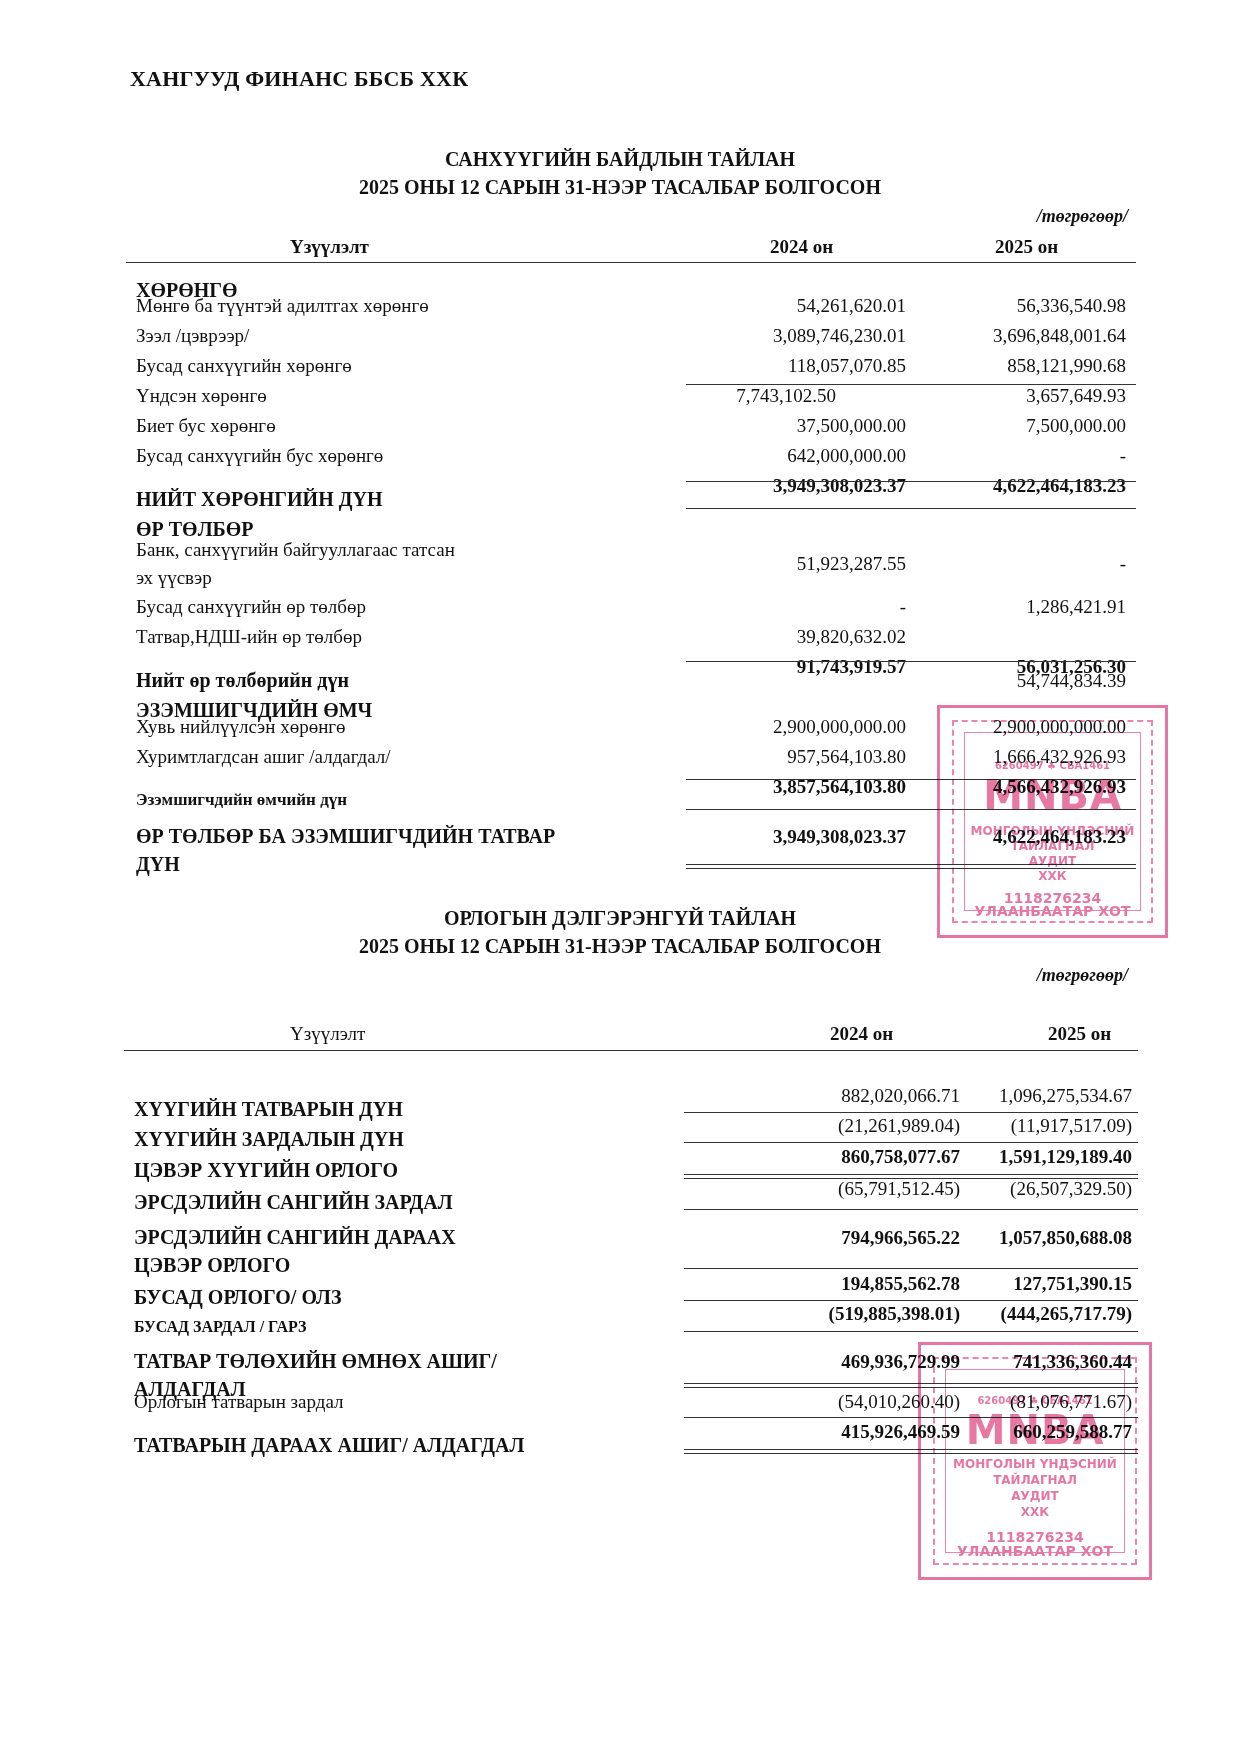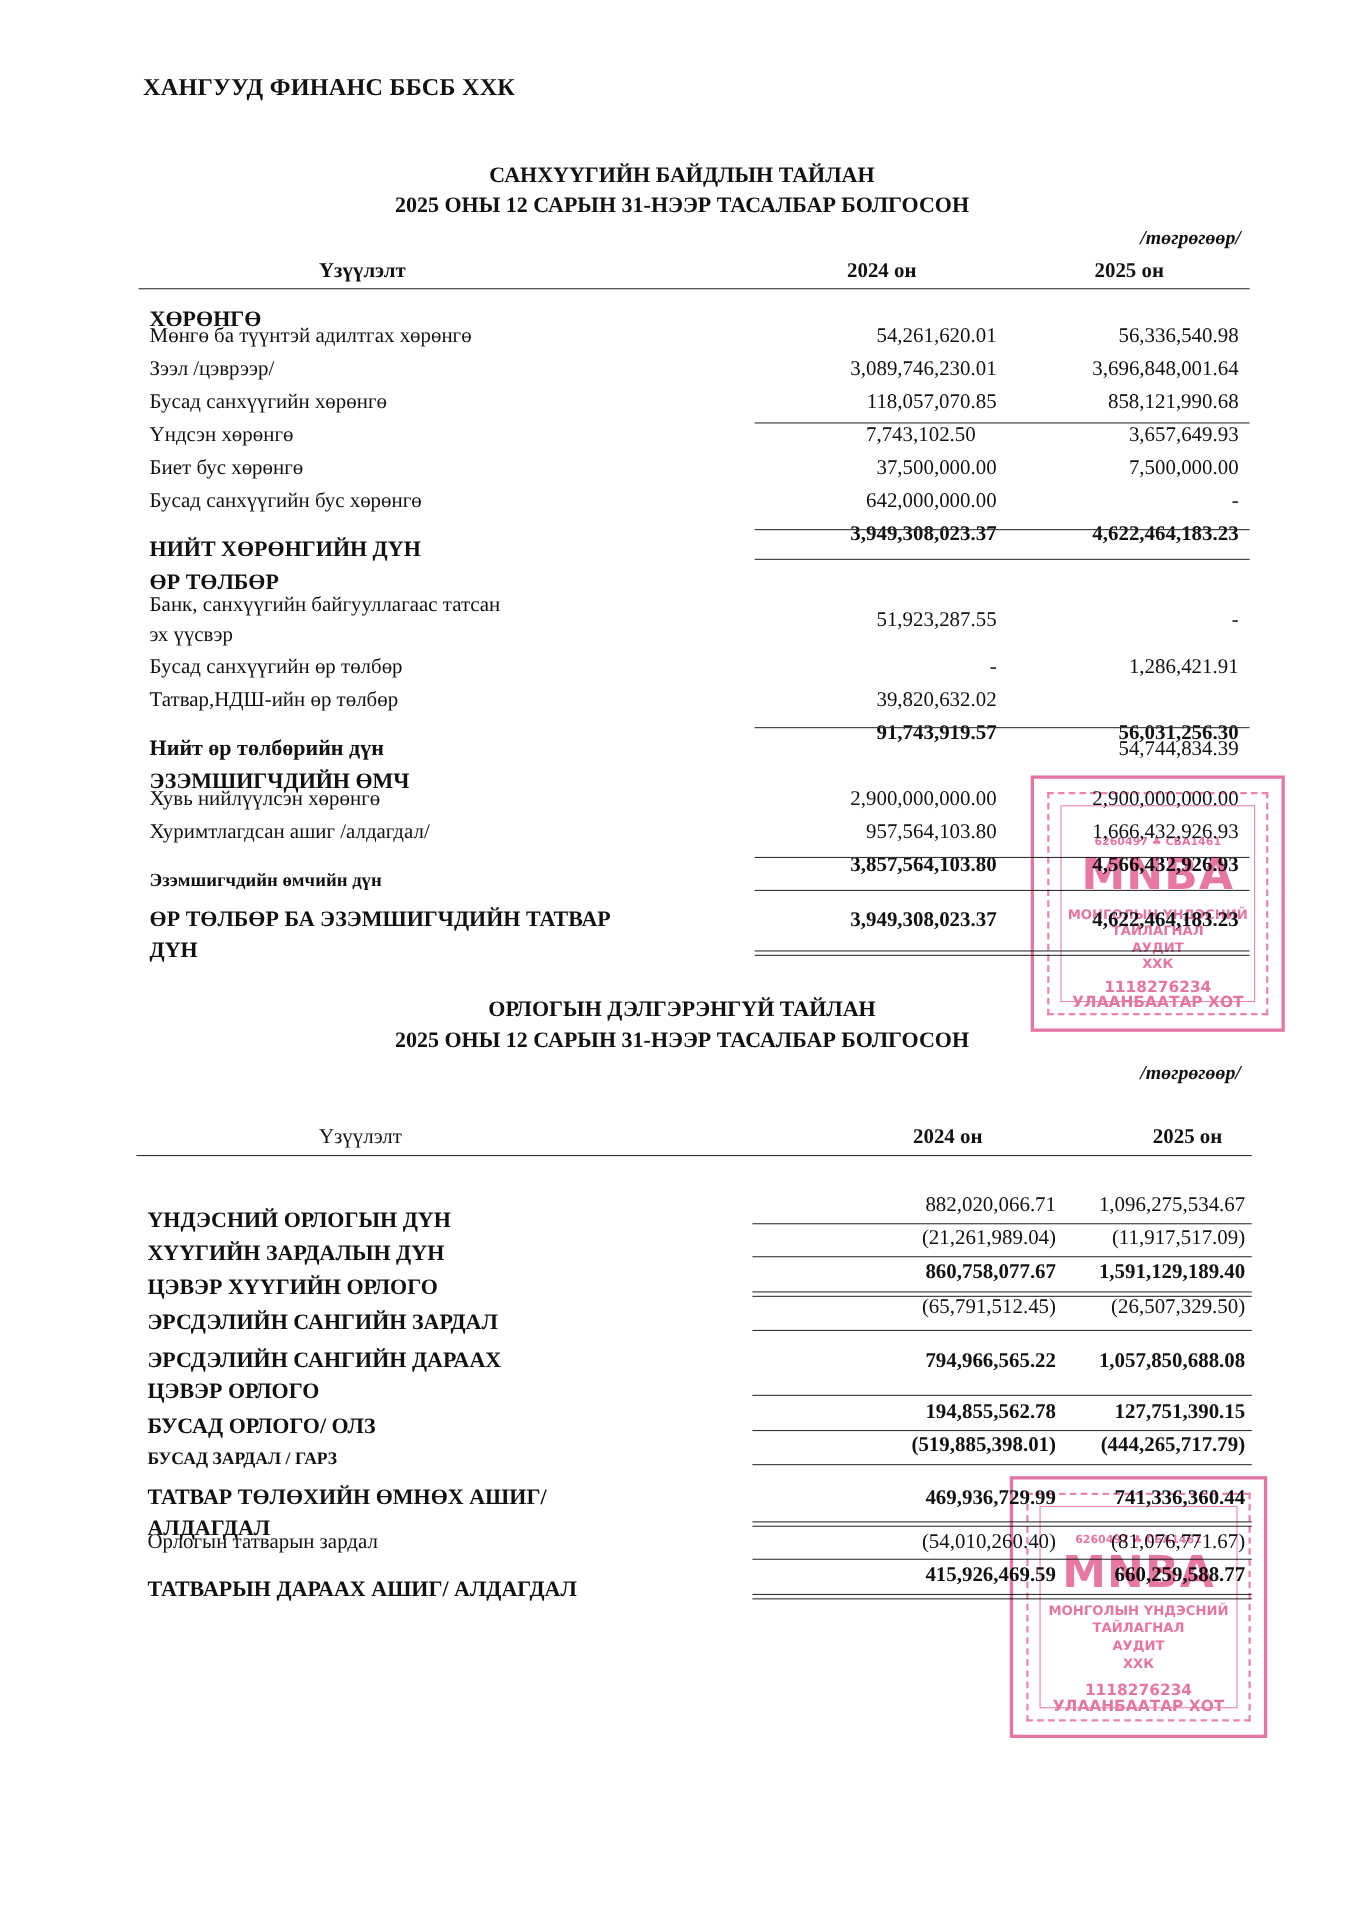--- a/index.html
+++ b/index.html
@@ -56,21 +56,21 @@
       <div class="val" style="left: 666px; top: 0px;">3,089,746,230.01</div>
       <div class="val" style="left: 886px; top: 0px;">3,696,848,001.64</div>
     </div>
     <div class="row" style="top: 353px;">
       <div class="lbl" style="left: 136px;">Бусад санхүүгийн хөрөнгө</div>
       <div class="val" style="left: 666px; top: 0px;">118,057,070.85</div>
       <div class="val" style="left: 886px; top: 0px;">858,121,990.68</div>
     </div>
     <div class="row" style="top: 383px;">
       <div class="lbl" style="left: 136px;">Үндсэн хөрөнгө</div>
-      <div class="val" style="left: 647px; top: 0px;">7,743,102.50</div>
+      <div class="val" style="left: 666px; top: 0px; text-align: center;">7,743,102.50</div>
       <div class="val" style="left: 886px; top: 0px;">3,657,649.93</div>
     </div>
     <div class="row" style="top: 413px;">
       <div class="lbl" style="left: 136px;">Биет бус хөрөнгө</div>
       <div class="val" style="left: 666px; top: 0px;">37,500,000.00</div>
       <div class="val" style="left: 886px; top: 0px;">7,500,000.00</div>
     </div>
     <div class="row" style="top: 443px;">
       <div class="lbl" style="left: 136px;">Бусад санхүүгийн бус хөрөнгө</div>
       <div class="val" style="left: 666px; top: 0px;">642,000,000.00</div>
@@ -143,21 +143,21 @@
 <div class="abs title" style="top:935px;">2025 ОНЫ 12 САРЫН 31-НЭЭР ТАСАЛБАР БОЛГОСОН</div>
 <div class="abs unit" style="left:900px; width:228px; top:965px;">/төгрөгөөр/</div>
 
 <div class="abs hdr" style="left:290px; top:1023px; font-weight:normal;">Үзүүлэлт</div>
 <div class="abs hdr" style="left:830px; top:1023px;">2024 он</div>
 <div class="abs hdr" style="left:1048px; top:1023px;">2025 он</div>
 <div class="hrule" style="left:124px; width:1014px; top:1050px;"></div>
 
 <div id="is-rows">
     <div class="row" style="top: 1083px;">
-      <div class="lbl bold" style="left: 134px; font-size: 20px;">ҮНДЭСНИЙ ОРЛОГЫН ДҮН</div>
+      <div class="lbl bold" style="left: 134px; font-size: 20px;">ХҮҮГИЙН ТАТВАРЫН ДҮН</div>
       <div class="val" style="left: 720px; top: 0px;">882,020,066.71</div>
       <div class="val" style="left: 892px; top: 0px;">1,096,275,534.67</div>
     </div>
     <div class="row" style="top: 1113px;">
       <div class="lbl bold" style="left: 134px; font-size: 20px;">ХҮҮГИЙН ЗАРДАЛЫН ДҮН</div>
       <div class="val" style="left: 720px; top: 0px;">(21,261,989.04)</div>
       <div class="val" style="left: 892px; top: 0px;">(11,917,517.09)</div>
     </div>
     <div class="row" style="top: 1144px;">
       <div class="lbl bold" style="left: 134px; font-size: 20px;">ЦЭВЭР ХҮҮГИЙН ОРЛОГО</div>

